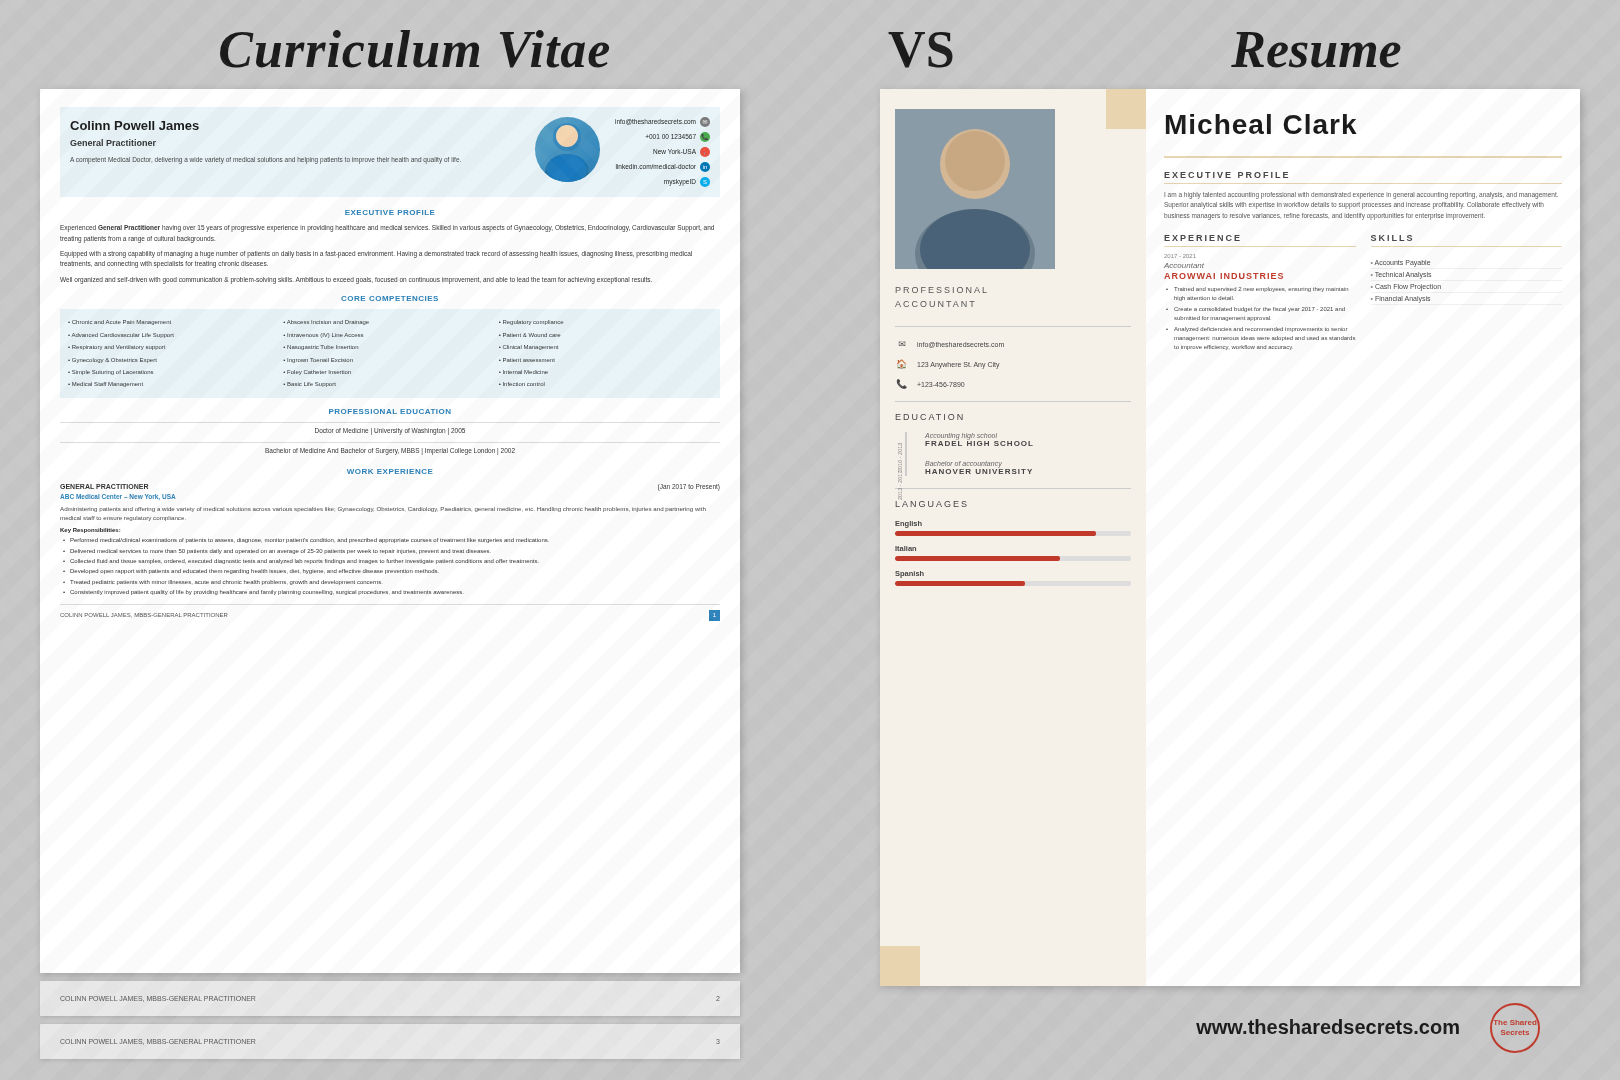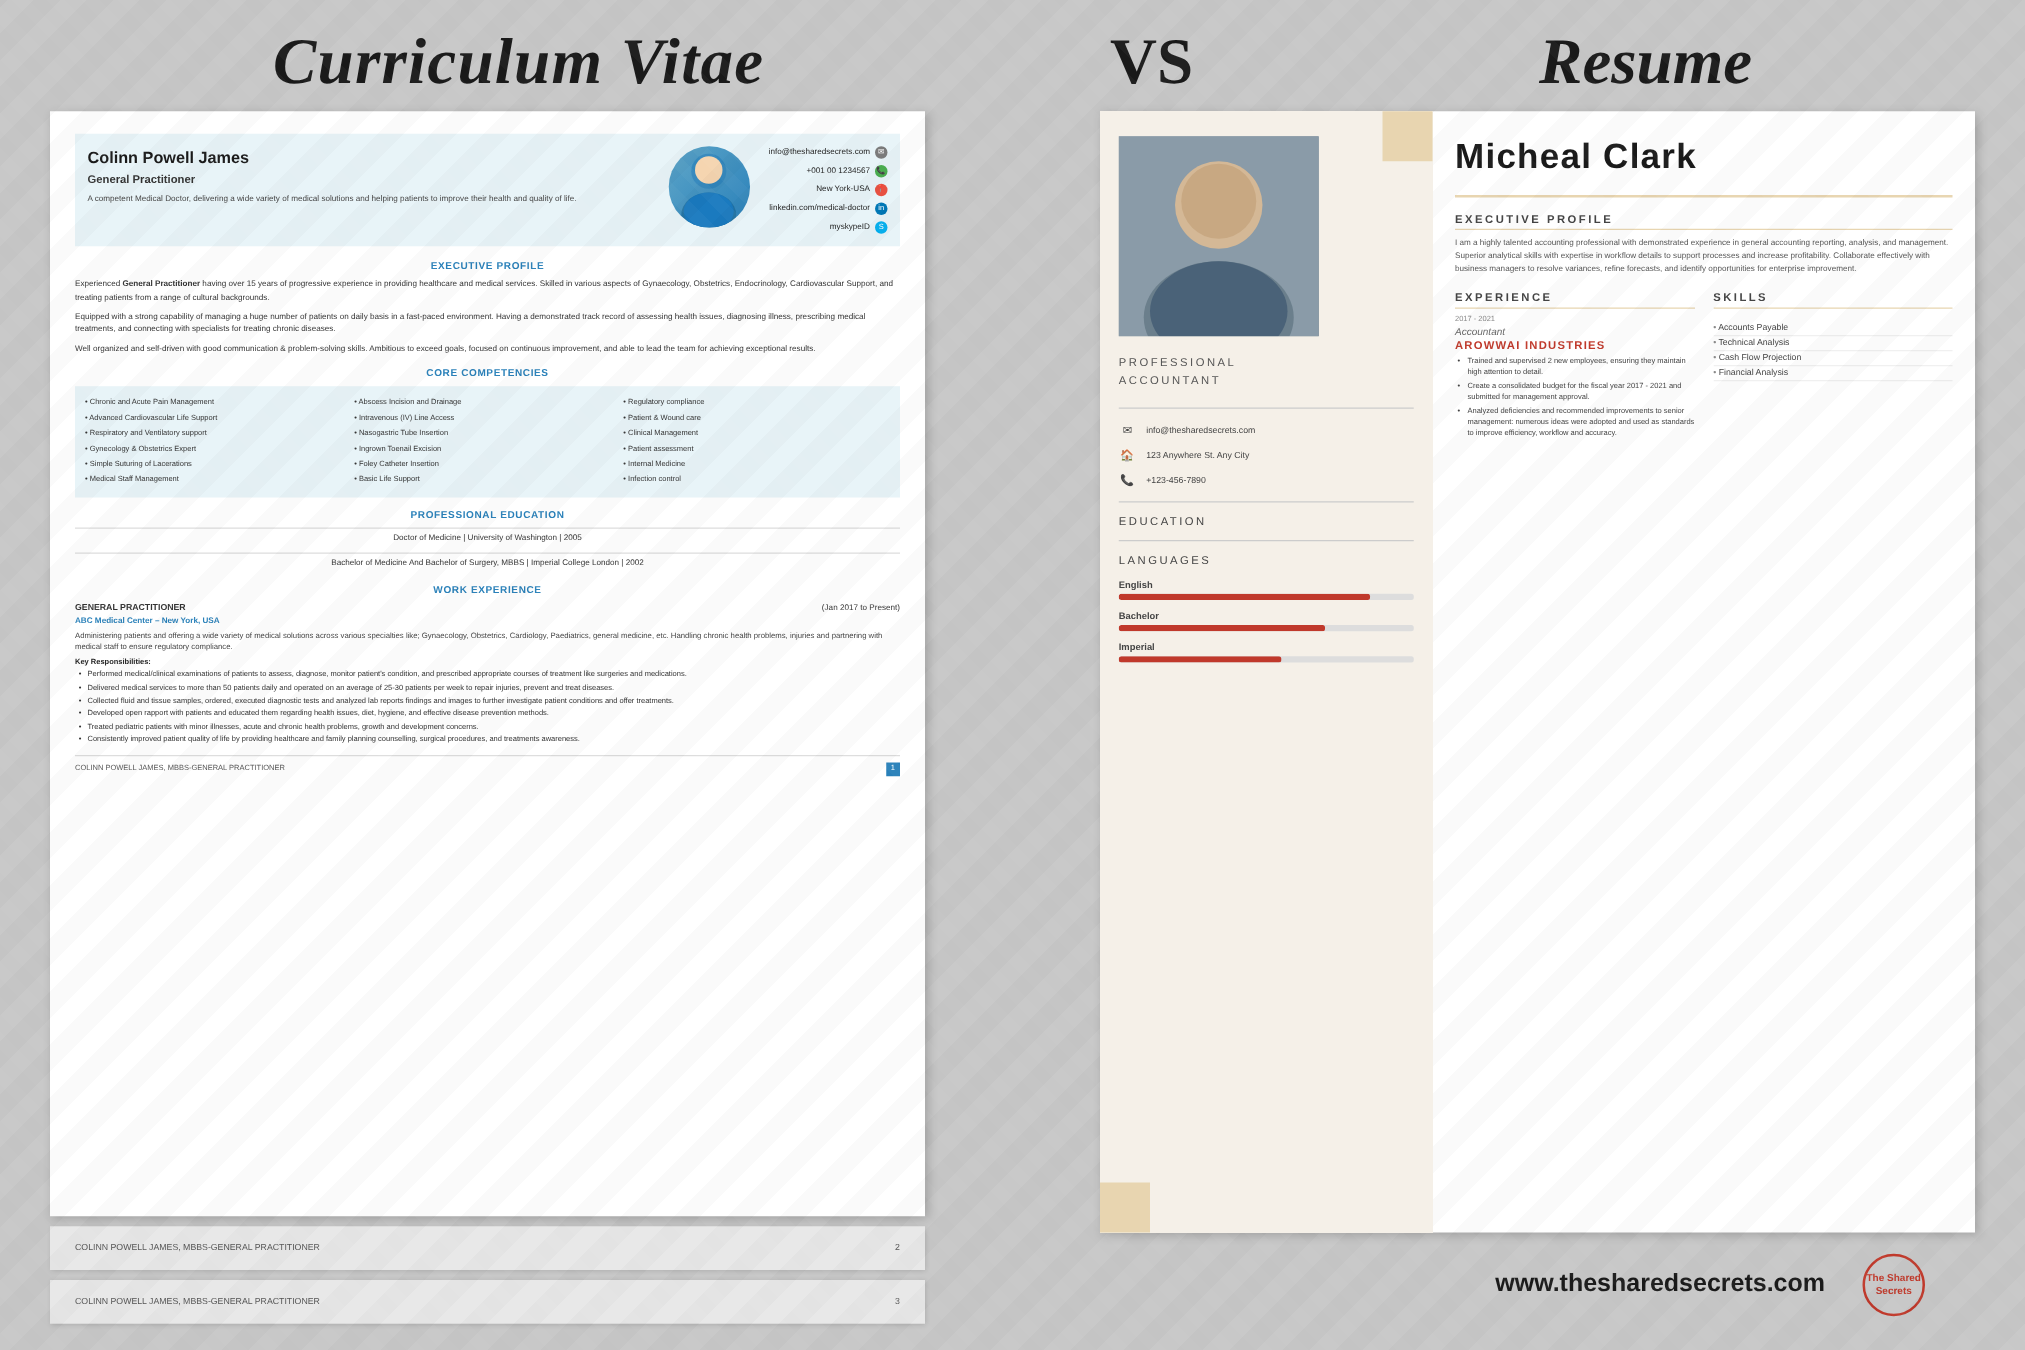--- a/index.html
+++ b/index.html
@@ -762,38 +762,50 @@
           <div class="resume-contact-icon">🏠</div>
           <span>123 Anywhere St. Any City</span>
         </div>
         <div class="resume-contact-item">
           <div class="resume-contact-icon">📞</div>
           <span>+123-456-7890</span>
         </div>
         <hr class="resume-divider">
 
         <div class="resume-section-title">EDUCATION</div>
+        <div class="edu-timeline">
+          <div class="edu-timeline-item">
+            <div class="edu-year">2010 - 2013</div>
+            <div class="edu-degree">Accounting high school</div>
+            <div class="edu-school-name">FRADEL HIGH SCHOOL</div>
+          </div>
+          <div class="edu-timeline-item">
+            <div class="edu-year">2013 - 2017</div>
+            <div class="edu-degree">Bachelor of accountancy</div>
+            <div class="edu-school-name">HANOVER UNIVERSITY</div>
+          </div>
+        </div>
 
         <hr class="resume-divider">
 
         <div class="resume-section-title">LANGUAGES</div>
         <div class="lang-item">
           <div class="lang-name">English</div>
           <div class="lang-bar-bg">
             <div class="lang-bar-fill" style="width: 85%"></div>
           </div>
         </div>
         <div class="lang-item">
-          <div class="lang-name">Bachelor</div>
+          <div class="lang-name">Italian</div>
           <div class="lang-bar-bg">
             <div class="lang-bar-fill" style="width: 70%"></div>
           </div>
         </div>
         <div class="lang-item">
-          <div class="lang-name">Imperial</div>
+          <div class="lang-name">Spanish</div>
           <div class="lang-bar-bg">
             <div class="lang-bar-fill" style="width: 55%"></div>
           </div>
         </div>
 
         <div class="resume-accent-bottom"></div>
       </div>
 
       <div class="resume-right-col">
         <div class="resume-right-header">

